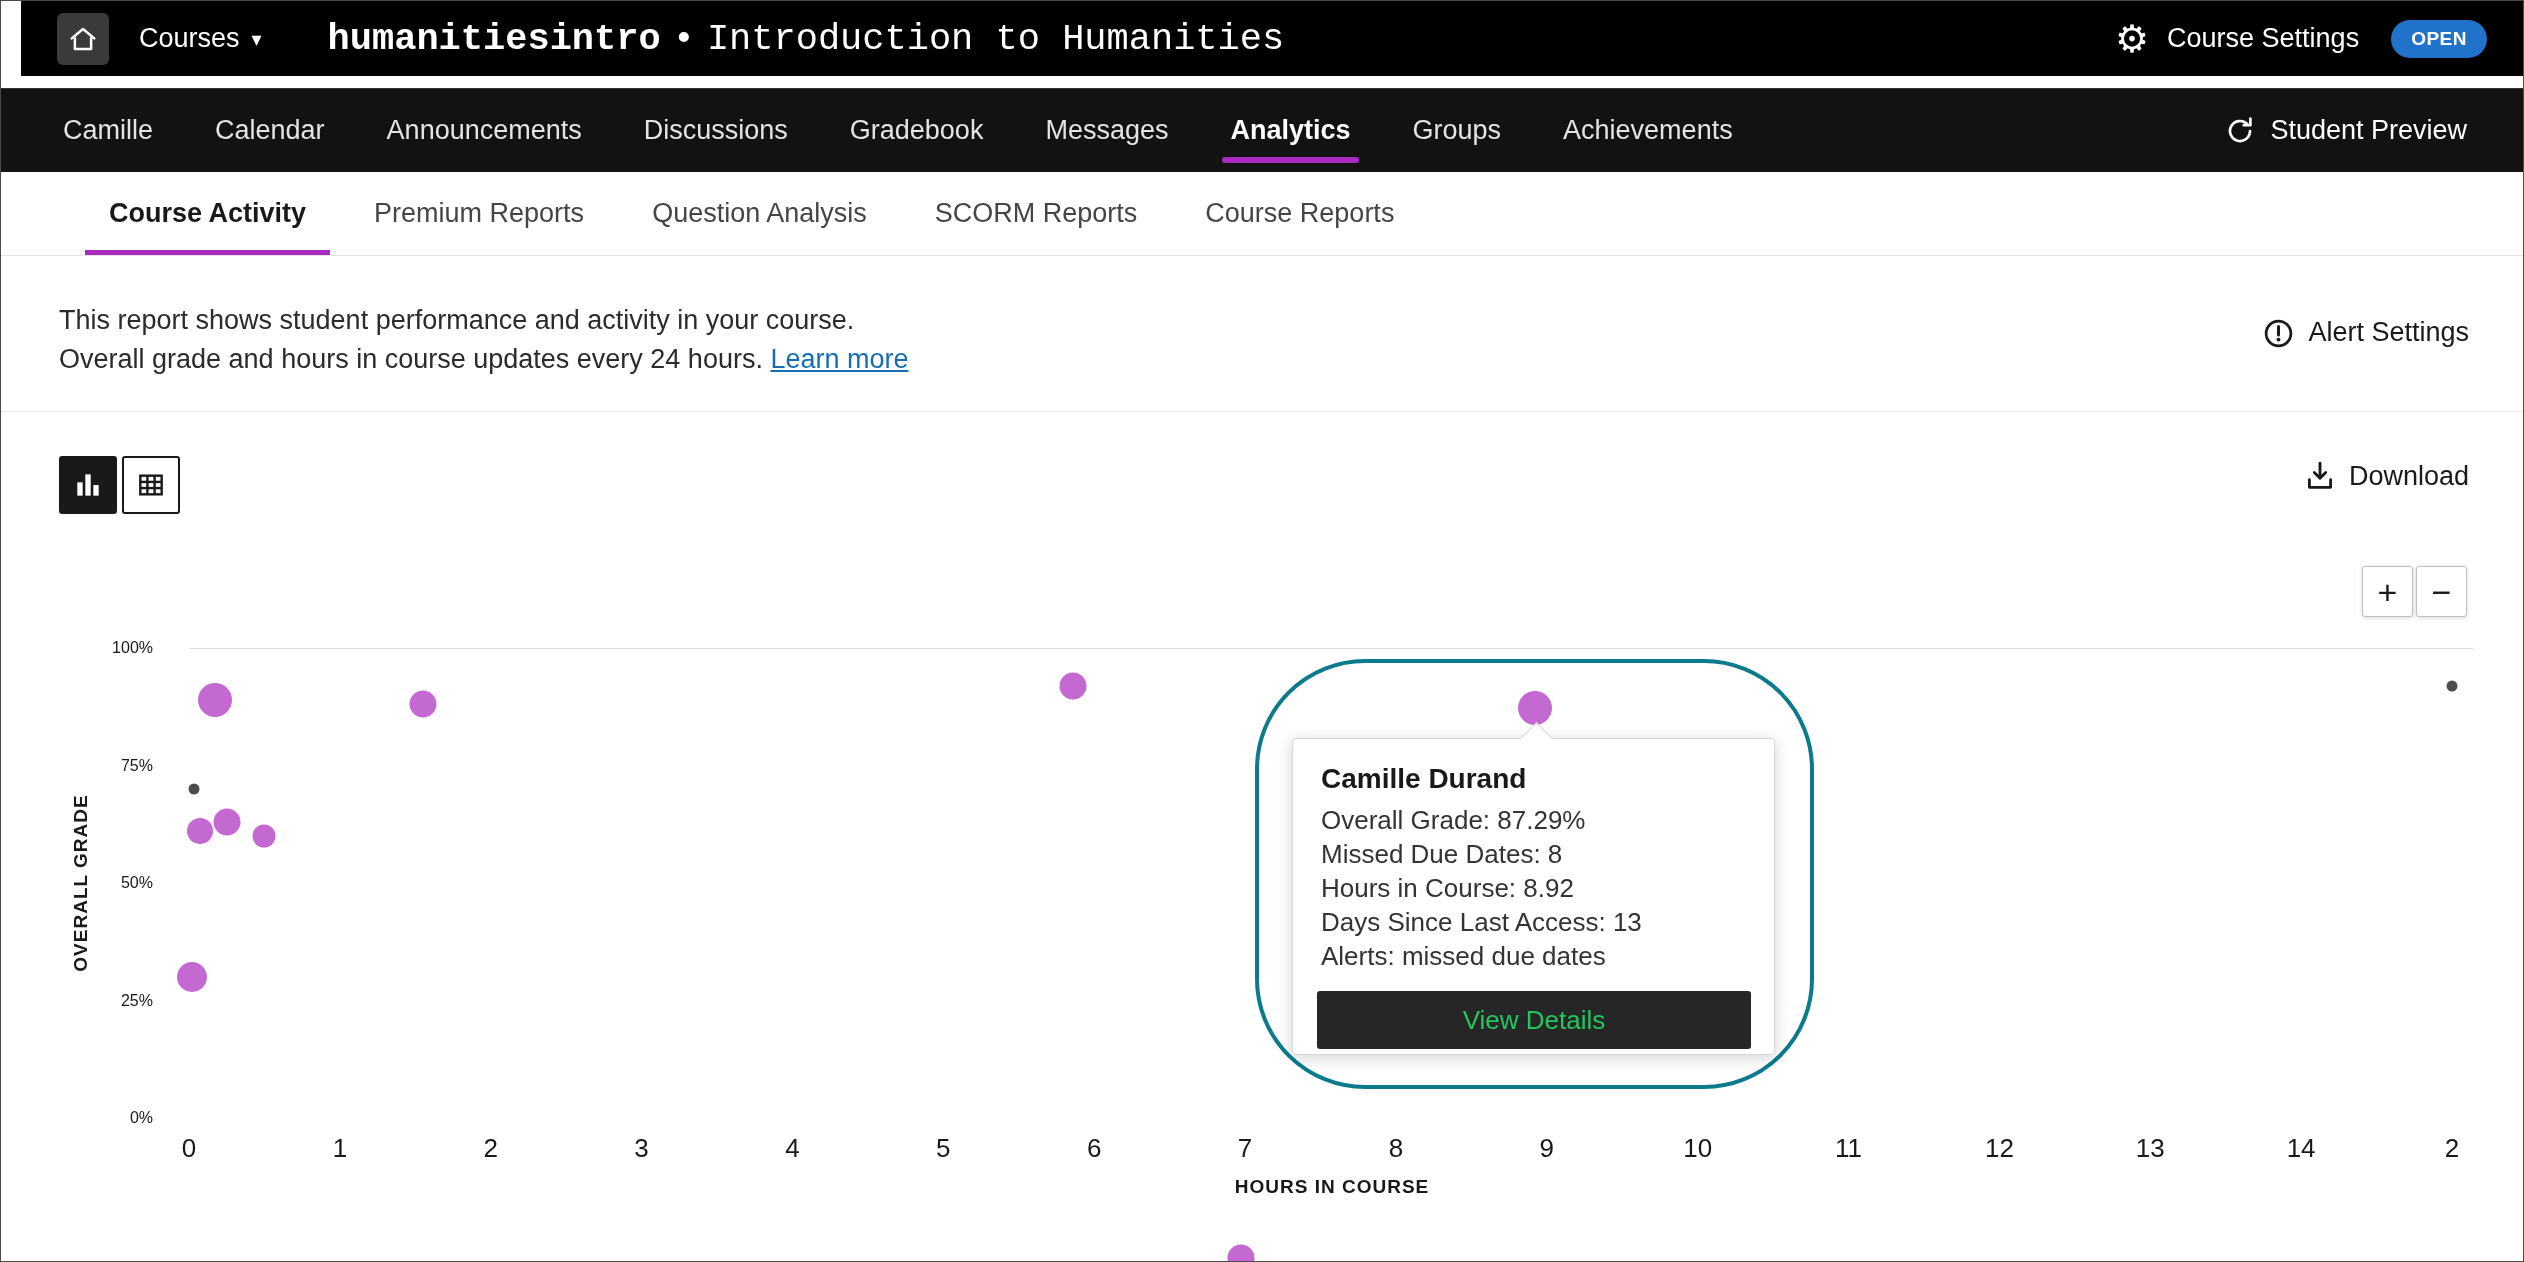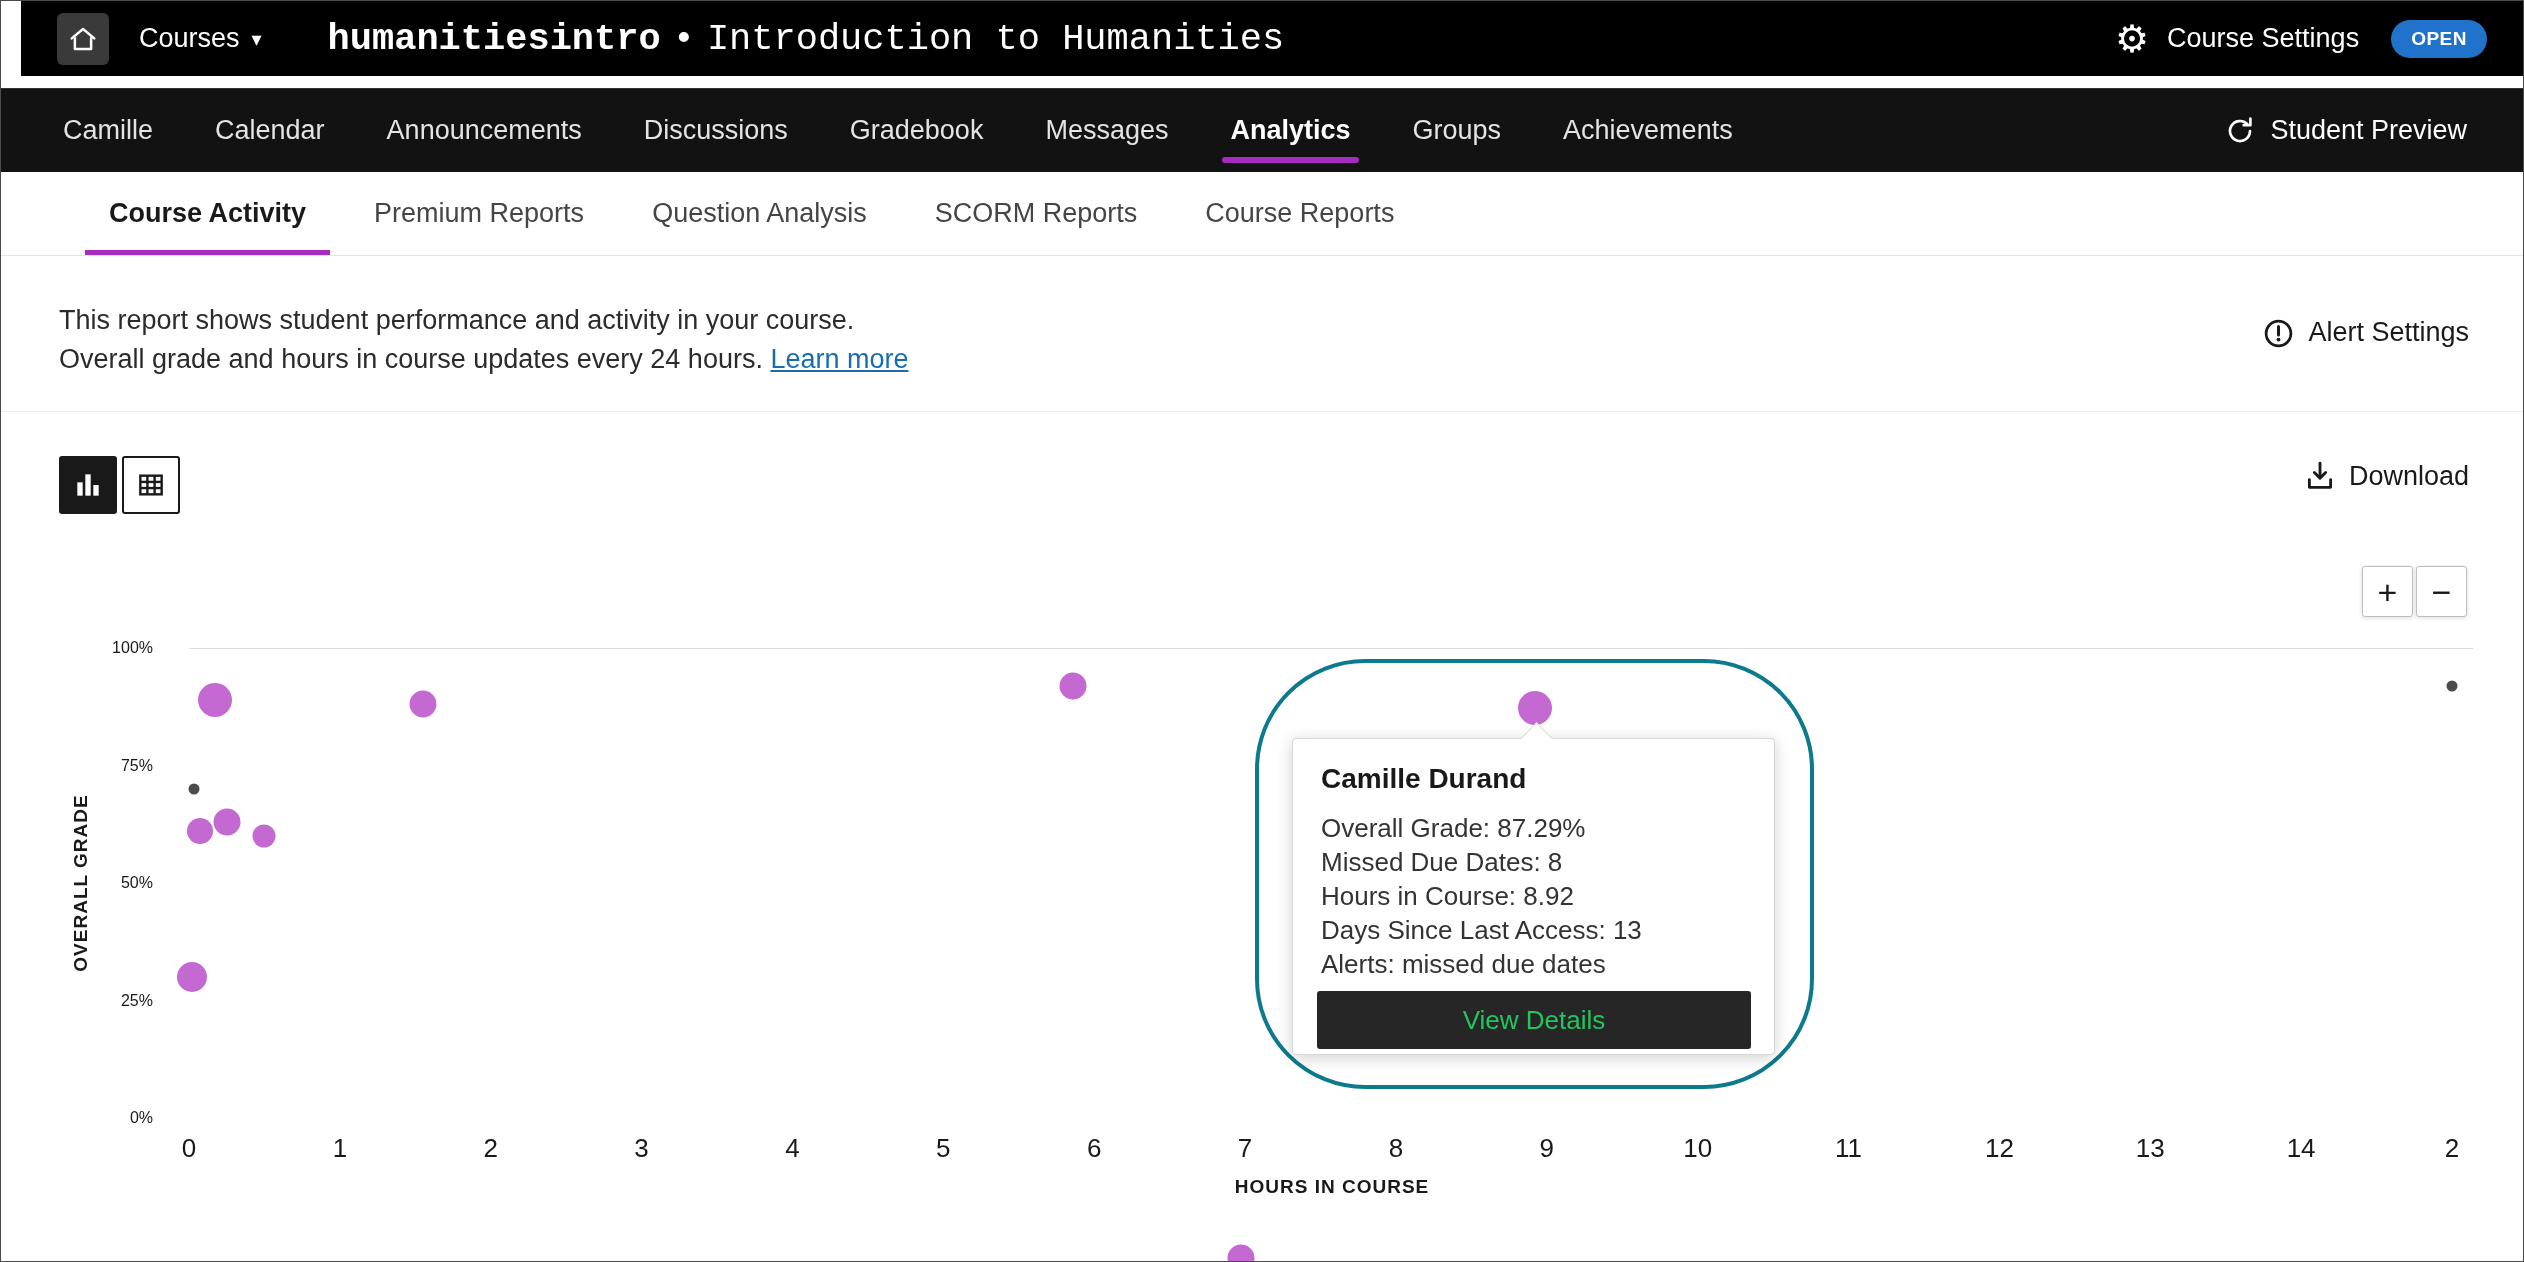--- a/index.html
+++ b/index.html
@@ -81,21 +81,21 @@
   .y-tick { position:absolute; right:18px; transform:translateY(-50%); font-size:16px; color:#191919; }
 
   
   .focus-ring { position:absolute; left:1254px; top:658px; width:559px; height:430px;
                 border:4px solid #0c7a8d; border-radius:110px; box-sizing:border-box; }
   .tooltip { position:absolute; left:1291px; top:737px; width:483px; height:317px; background:#fff;
              border:1px solid #d8d8d8; border-radius:4px; box-shadow:0 3px 16px rgba(0,0,0,.18);
              box-sizing:border-box; padding:24px 24px 0 28px; }
   .tooltip-pointer { position:absolute; left:232px; top:-12px; width:22px; height:22px; background:#fff;
                      border-left:1px solid #d8d8d8; border-top:1px solid #d8d8d8; transform:rotate(45deg); }
-  .tooltip-name { font-size:28px; font-weight:bold; color:#191919; margin-bottom:16px; }
+  .tooltip-name { font-size:28px; font-weight:bold; color:#191919; margin-bottom:8px; }
   .tooltip-row { font-size:26px; color:#333; line-height:34px; }
   .view-details { position:absolute; left:24px; right:23px; bottom:5px; height:58px; background:#262626;
                   color:#22c55e; font-size:26px; border:none; border-radius:3px; font-family:inherit; cursor:pointer; }
 
   svg { display:block; }
 </style>
 </head>
 <body>
 
 <div class="screen">

